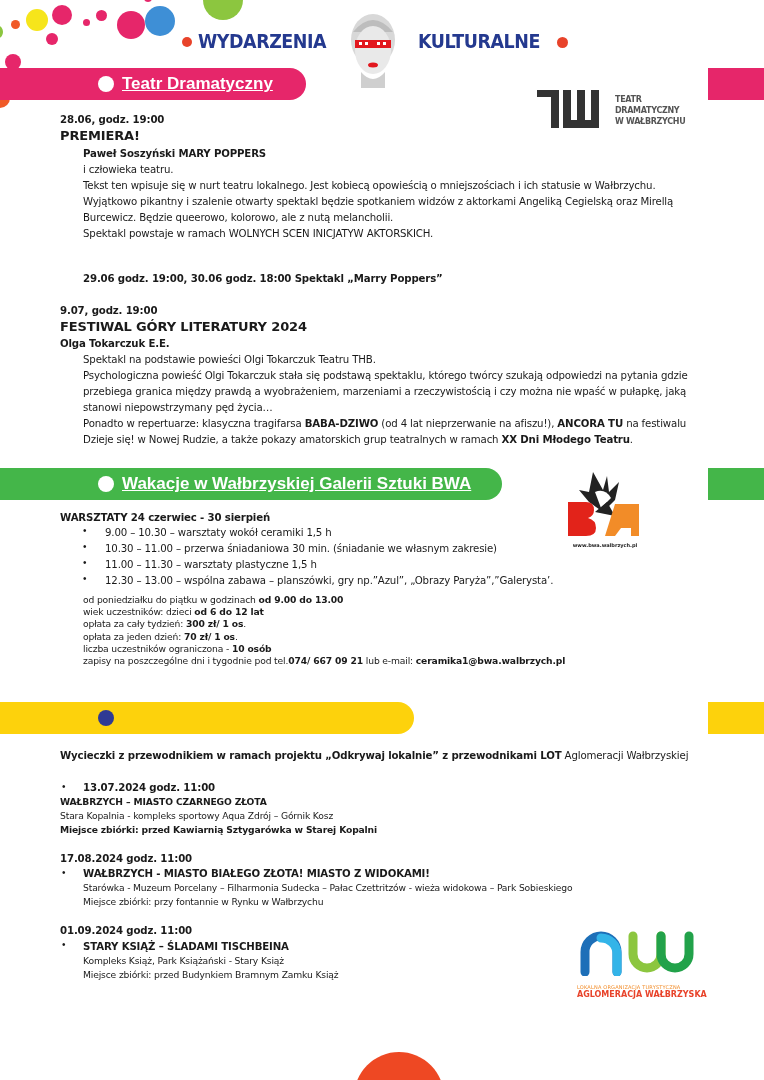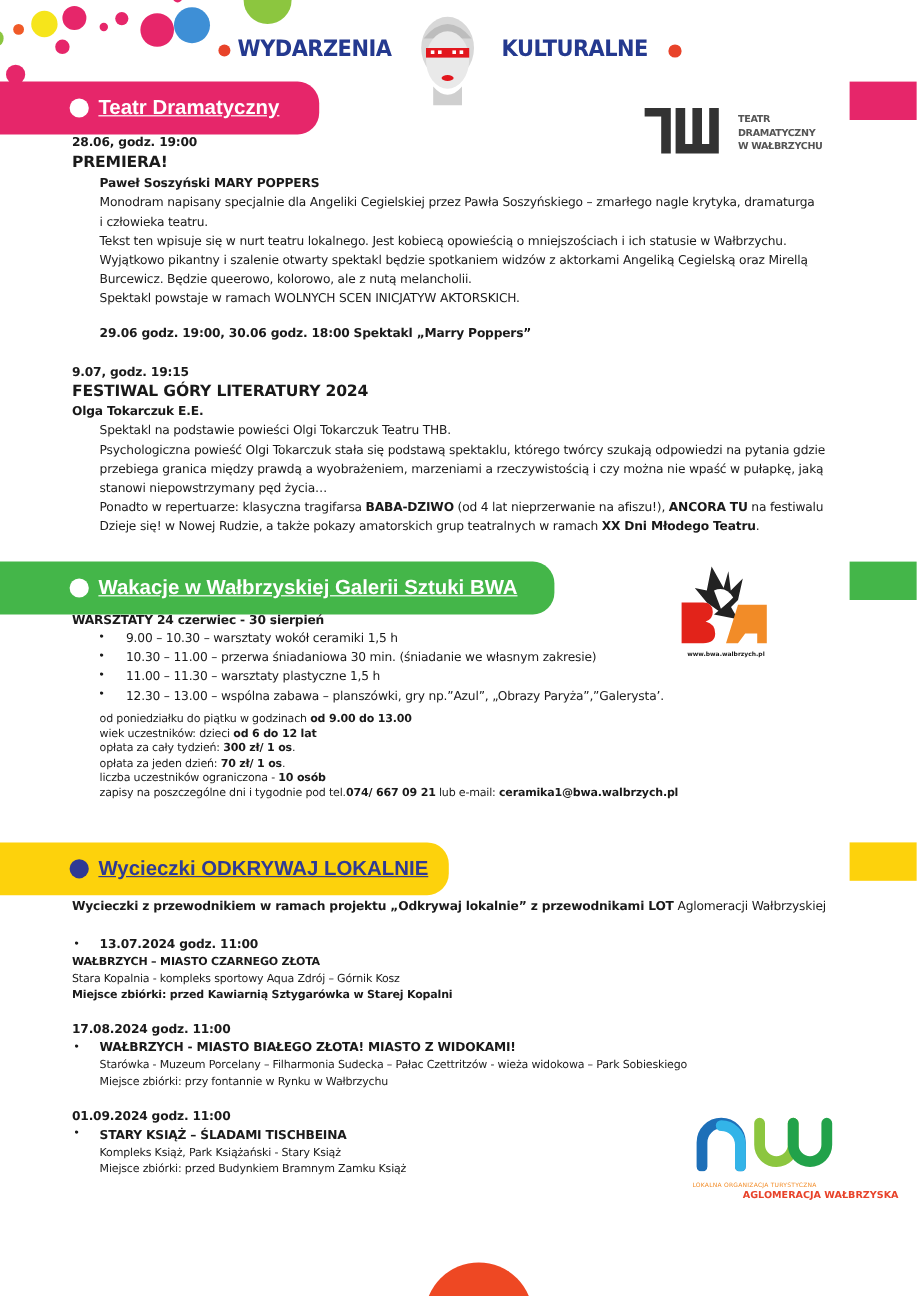--- a/index.html
+++ b/index.html
@@ -2,21 +2,21 @@
 <html><head>
 <meta charset="utf-8">
 <style>
   html, body { margin:0; padding:0; }
   body { width:764px; height:1080px; background:#fff; position:relative; overflow:hidden;
          font-family:"Liberation Sans", sans-serif; color:#1a1a1a; }
   .abs { position:absolute; }
   .dot { position:absolute; border-radius:50%; }
   .title-word { position:absolute; font-family:"DejaVu Sans", sans-serif; font-weight:bold; color:#24398f;
                 font-size:19px; letter-spacing:-0.5px; transform:scaleX(0.92); transform-origin:left; }
-  .bar { position:absolute; height:44px; border-radius:0 18px 18px 0; display:flex; align-items:center; }
+  .bar { position:absolute; height:32px; border-radius:0 18px 18px 0; display:flex; align-items:center;padding-left:40px; }
   .bar .circ { width:16px; height:16px; border-radius:50%; margin-left:58px; margin-right:8px; }
   .bar .lbl { font-family:"Liberation Sans", sans-serif; font-weight:bold; font-size:17px; text-decoration:underline; }
   .stub { position:absolute; right:0; width:56px; height:32px; }
   .txt { position:absolute; font-family:"DejaVu Sans", sans-serif; font-size:10.2px; line-height:16px; white-space:nowrap; letter-spacing:-0.15px; }
   .sm { font-size:9.2px; line-height:12.2px; }
   b { font-weight:bold; }
   .bullet { position:absolute; font-size:10px; }
   .logo-tw { position:absolute; left:537px; top:88px;font-weight:bold; }
 </style>
 </head>
@@ -74,30 +74,29 @@
     <div>TEATR</div>
     <div>DRAMATYCZNY</div>
     <div>W WAŁBRZYCHU</div>
   </div>
 </div>
 
 <div class="txt" style="left:60px;top:112px;font-weight:bold;">28.06, godz. 19:00</div>
 <div class="txt" style="left:60px;top:128px;font-weight:bold;font-size:13px;">PREMIERA!</div>
 <div class="txt" style="left:83px;top:146px;font-weight:bold;">Paweł Soszyński MARY POPPERS</div>
 <div class="txt" style="left:83px;top:162px;">
-  <div>Monodram napisany specjalnie dla Angeliki Cegielskiej przez Pawła Soszyńskiego – zmarłego nagle krytyka, dramaturga</div>
   <div>i człowieka teatru.</div>
   <div>Tekst ten wpisuje się w nurt teatru lokalnego. Jest kobiecą opowieścią o mniejszościach i ich statusie w Wałbrzychu.</div>
   <div>Wyjątkowo pikantny i szalenie otwarty spektakl będzie spotkaniem widzów z aktorkami Angeliką Cegielską oraz Mirellą</div>
   <div>Burcewicz. Będzie queerowo, kolorowo, ale z nutą melancholii.</div>
   <div>Spektakl powstaje w ramach WOLNYCH SCEN INICJATYW AKTORSKICH.</div>
 </div>
 <div class="txt" style="left:83px;top:271px;font-weight:bold;">29.06 godz. 19:00, 30.06 godz. 18:00 Spektakl „Marry Poppers”</div>
 
-<div class="txt" style="left:60px;top:303px;font-weight:bold;">9.07, godz. 19:15</div>
+<div class="txt" style="left:60px;top:303px;font-weight:bold;">9.07, godz. 19:00</div>
 <div class="txt" style="left:60px;top:319px;font-weight:bold;font-size:13px;">FESTIWAL GÓRY LITERATURY 2024</div>
 <div class="txt" style="left:60px;top:336px;font-weight:bold;">Olga Tokarczuk E.E.</div>
 <div class="txt" style="left:83px;top:352px;">
   <div>Spektakl na podstawie powieści Olgi Tokarczuk Teatru THB.</div>
   <div>Psychologiczna powieść Olgi Tokarczuk stała się podstawą spektaklu, którego twórcy szukają odpowiedzi na pytania gdzie</div>
   <div>przebiega granica między prawdą a wyobrażeniem, marzeniami a rzeczywistością i czy można nie wpaść w pułapkę, jaką</div>
   <div>stanowi niepowstrzymany pęd życia…</div>
   <div><span>Ponadto w repertuarze: klasyczna tragifarsa </span><b>BABA-DZIWO</b><span> (od 4 lat nieprzerwanie na afiszu!), </span><b>ANCORA TU</b><span> na festiwalu</span></div>
   <div><span>Dzieje się! w Nowej Rudzie, a także pokazy amatorskich grup teatralnych w ramach  </span><b>XX Dni Młodego Teatru</b><span>.</span></div>
 </div>
@@ -135,21 +134,20 @@
   <div><span>od poniedziałku do piątku w godzinach </span><b>od 9.00 do 13.00</b></div>
   <div><span>wiek uczestników: dzieci </span><b>od 6 do 12 lat</b></div>
   <div><span>opłata za cały tydzień: </span><b>300 zł/ 1 os</b><span>.</span></div>
   <div><span>opłata za jeden dzień: </span><b>70 zł/ 1 os</b><span>.</span></div>
   <div><span>liczba uczestników ograniczona - </span><b>10 osób</b></div>
   <div><span>zapisy na poszczególne dni i tygodnie pod tel.</span><b>074/ 667 09 21</b><span> lub e-mail: </span><b>ceramika1@bwa.walbrzych.pl</b></div>
 </div>
 
 <div class="bar" style="left:0;top:702px;width:374px;background:#fdd20c;">
   <span class="circ" style="background:#2f3a94"></span>
-  <span class="lbl" style="color:#2f3a94">Wycieczki ODKRYWAJ LOKALNIE</span>
 </div>
 <div class="stub" style="top:702px;background:#fdd20c"></div>
 
 <div class="txt" style="left:60px;top:748px;">
   <b>Wycieczki z przewodnikiem w ramach projektu „Odkrywaj lokalnie” z przewodnikami LOT</b><span> Aglomeracji Wałbrzyskiej</span>
 </div>
 
 <div class="bullet" style="left:62px;top:781px;">•</div>
 <div class="txt" style="left:83px;top:780px;font-weight:bold;">13.07.2024 godz. 11:00</div>
 <div class="txt sm" style="left:60px;top:796px;font-weight:bold;">WAŁBRZYCH – MIASTO CZARNEGO ZŁOTA</div>
@@ -169,16 +167,16 @@
 <div class="txt sm" style="left:83px;top:969px;">Miejsce zbiórki: przed Budynkiem Bramnym Zamku Książ</div>
 
 <div class="abs" style="left:577px;top:928px;width:135px;height:75px;">
   <svg width="130" height="48" viewBox="0 0 130 48">
     <path d="M8 44 V24 a16 16 0 0 1 32 0 V44" fill="none" stroke="#1d6fb8" stroke-width="9" stroke-linecap="round"></path>
     <path d="M24 10 a16 16 0 0 1 16 16 V44" fill="none" stroke="#33b4e8" stroke-width="9" stroke-linecap="round"></path>
     <path d="M56 8 V26 a14 14 0 0 0 28 0 V8" fill="none" stroke="#8cc63f" stroke-width="9" stroke-linecap="round"></path>
     <path d="M84 8 V26 a14 14 0 0 0 28 0 V8" fill="none" stroke="#22a24a" stroke-width="9" stroke-linecap="round"></path>
   </svg>
   <div style="font-size:5px;color:#f28c28;letter-spacing:0.2px;font-family:'DejaVu Sans',sans-serif;white-space:nowrap;margin-top:4px;">LOKALNA ORGANIZACJA TURYSTYCZNA</div>
-  <div style="font-size:8px;font-weight:bold;color:#e8432a;font-family:'DejaVu Sans',sans-serif;white-space:nowrap;margin-left:42px;">AGLOMERACJA WAŁBRZYSKA</div>
+  <div style="font-size:8px;font-weight:bold;color:#e8432a;font-family:'DejaVu Sans',sans-serif;white-space:nowrap;">AGLOMERACJA WAŁBRZYSKA</div>
 </div>
 
 <div class="dot" style="left:354px;top:1052px;width:90px;height:90px;background:#ee4823"></div>
 
 </body></html>

